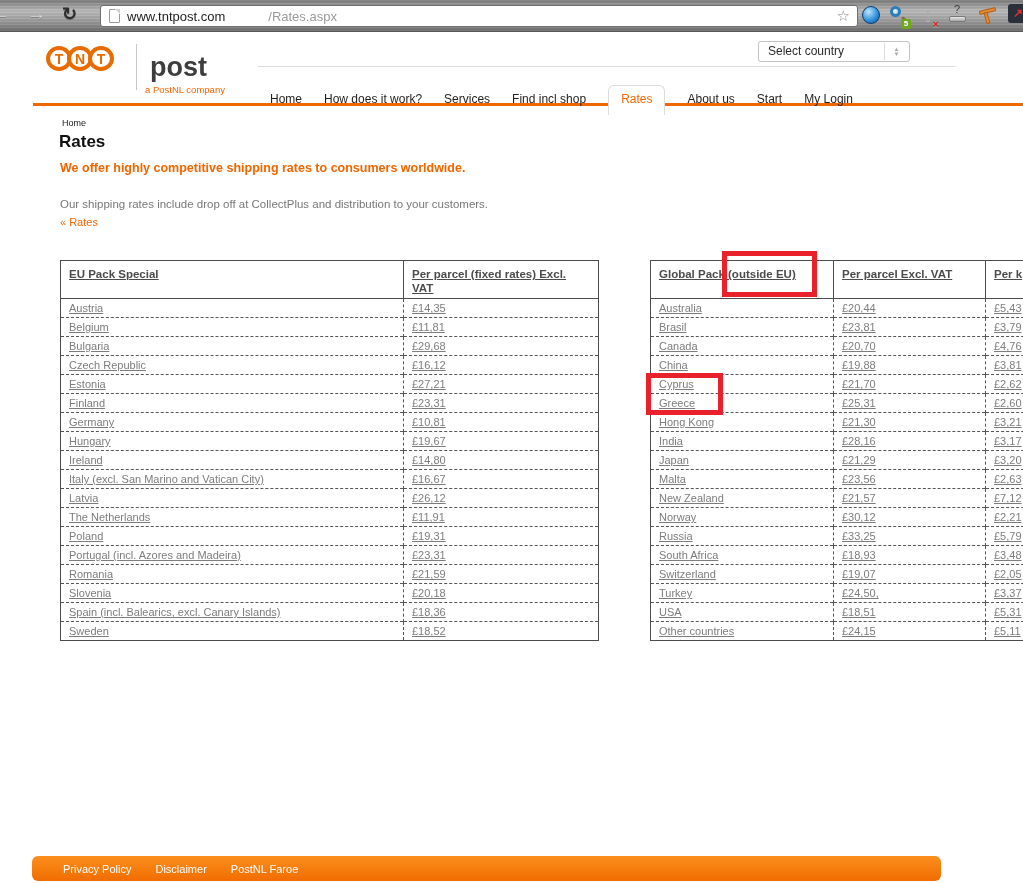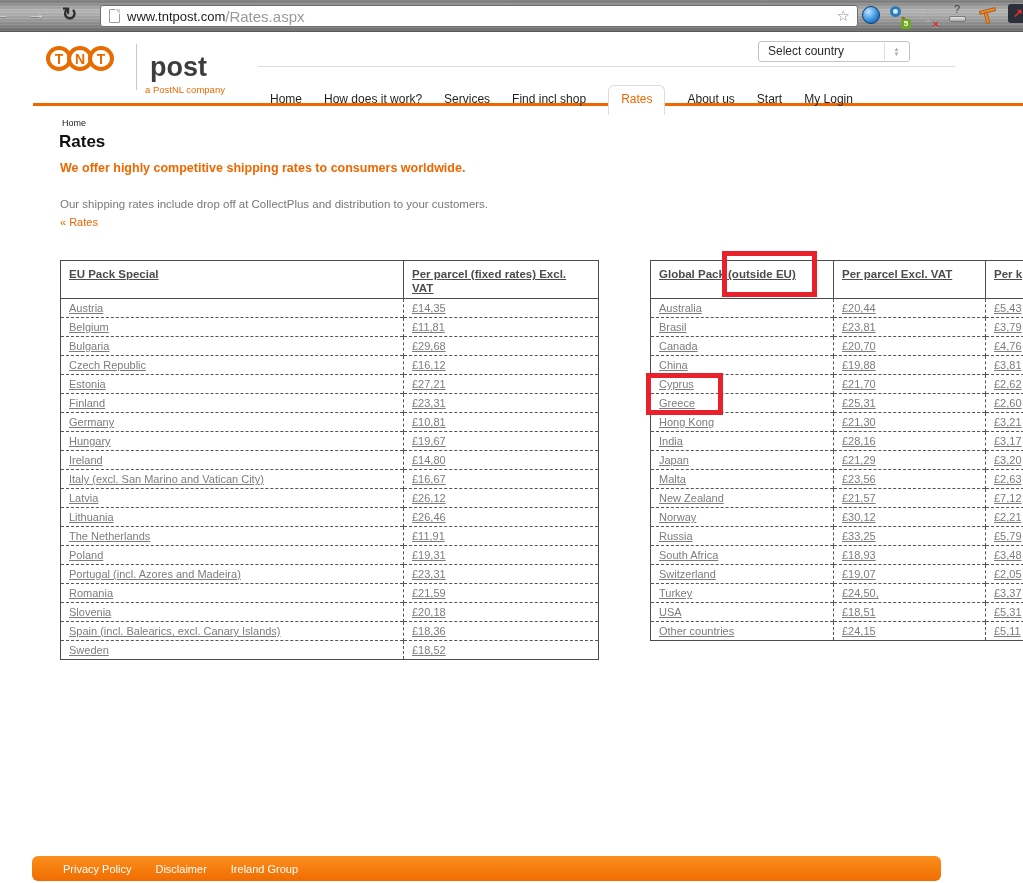--- a/index.html
+++ b/index.html
@@ -21,21 +21,21 @@
   .nav-btn.back{left:-9px;}
   .nav-btn.fwd{left:27px;}
   .nav-btn.reload{left:62px; color:#2e2e2e; font-size:18px;}
   .urlbar{position:absolute; left:100px; top:5px; width:758px; height:22px; background:#fff;
     border:1px solid #6f6f6f; border-radius:3px; z-index:2; display:flex; align-items:center;}
   .page-icon{width:11px; height:14px; background:#fff; border:1px solid #9a9a9a; border-radius:1px;
     margin:0 7px 0 8px; position:relative;}
   .page-icon::after{content:""; position:absolute; right:-1px; top:-1px; border-style:solid;
     border-width:0 5px 5px 0; border-color:transparent #cfcfcf #fff transparent;}
   .url-host{font-size:13px; color:#1d1d1d;}
-  .url-path{font-size:15px; color:#9a9a9a;}
+  .url-path{font-size:13px; color:#9a9a9a;margin-left:43px;}
   .star{position:absolute; right:7px; top:1px; font-size:15px; color:#8b8b8b;}
   .ext{position:absolute; top:5px; width:22px; height:22px; z-index:2;}
   .ext-ball{left:860px;}
   .ext-ball .ball{width:18px; height:18px; border-radius:50%; margin:1px auto;
     background:radial-gradient(circle at 35% 30%, #bfe4ff, #3493dc 55%, #0d4f96);
     border:1px solid #0a3c72;}
   .ext-zoom{left:888px;}
   .lens{position:absolute; left:2px; top:1px; width:11px; height:11px; border:3px solid #2e7cb8;
     border-radius:50%; background:radial-gradient(circle at 35% 30%, #eaf6ff, #9fd0ef);}
   .lens-handle{position:absolute; left:13px; top:13px; width:7px; height:3px; background:#8a6a3a;
@@ -235,24 +235,20 @@
           </tr>
           <tr>
             <td>Italy (excl. San Marino and Vatican City)</td>
             <td>£16,67</td>
           </tr>
           <tr>
             <td>Latvia</td>
             <td>£26,12</td>
           </tr>
           <tr>
-            <td>Lithuania</td>
-            <td>£26,46</td>
-          </tr>
-          <tr>
             <td>The Netherlands</td>
             <td>£11,91</td>
           </tr>
           <tr>
             <td>Poland</td>
             <td>£19,31</td>
           </tr>
           <tr>
             <td>Portugal (incl. Azores and Madeira)</td>
             <td>£23,31</td>
@@ -377,16 +373,16 @@
           </tr>
         </tbody>
     </table>
 
     <div class="red-box outside-eu"></div>
     <div class="red-box cyprus-greece"></div>
 
     <div class="footer-bar">
       <span class="footer-link">Privacy Policy</span>
       <span class="footer-link">Disclaimer</span>
-      <span class="footer-link">Ireland Group</span>
+      <span class="footer-link">PostNL Faroe</span>
     </div>
   </div>
 </div>
 
 </body></html>

